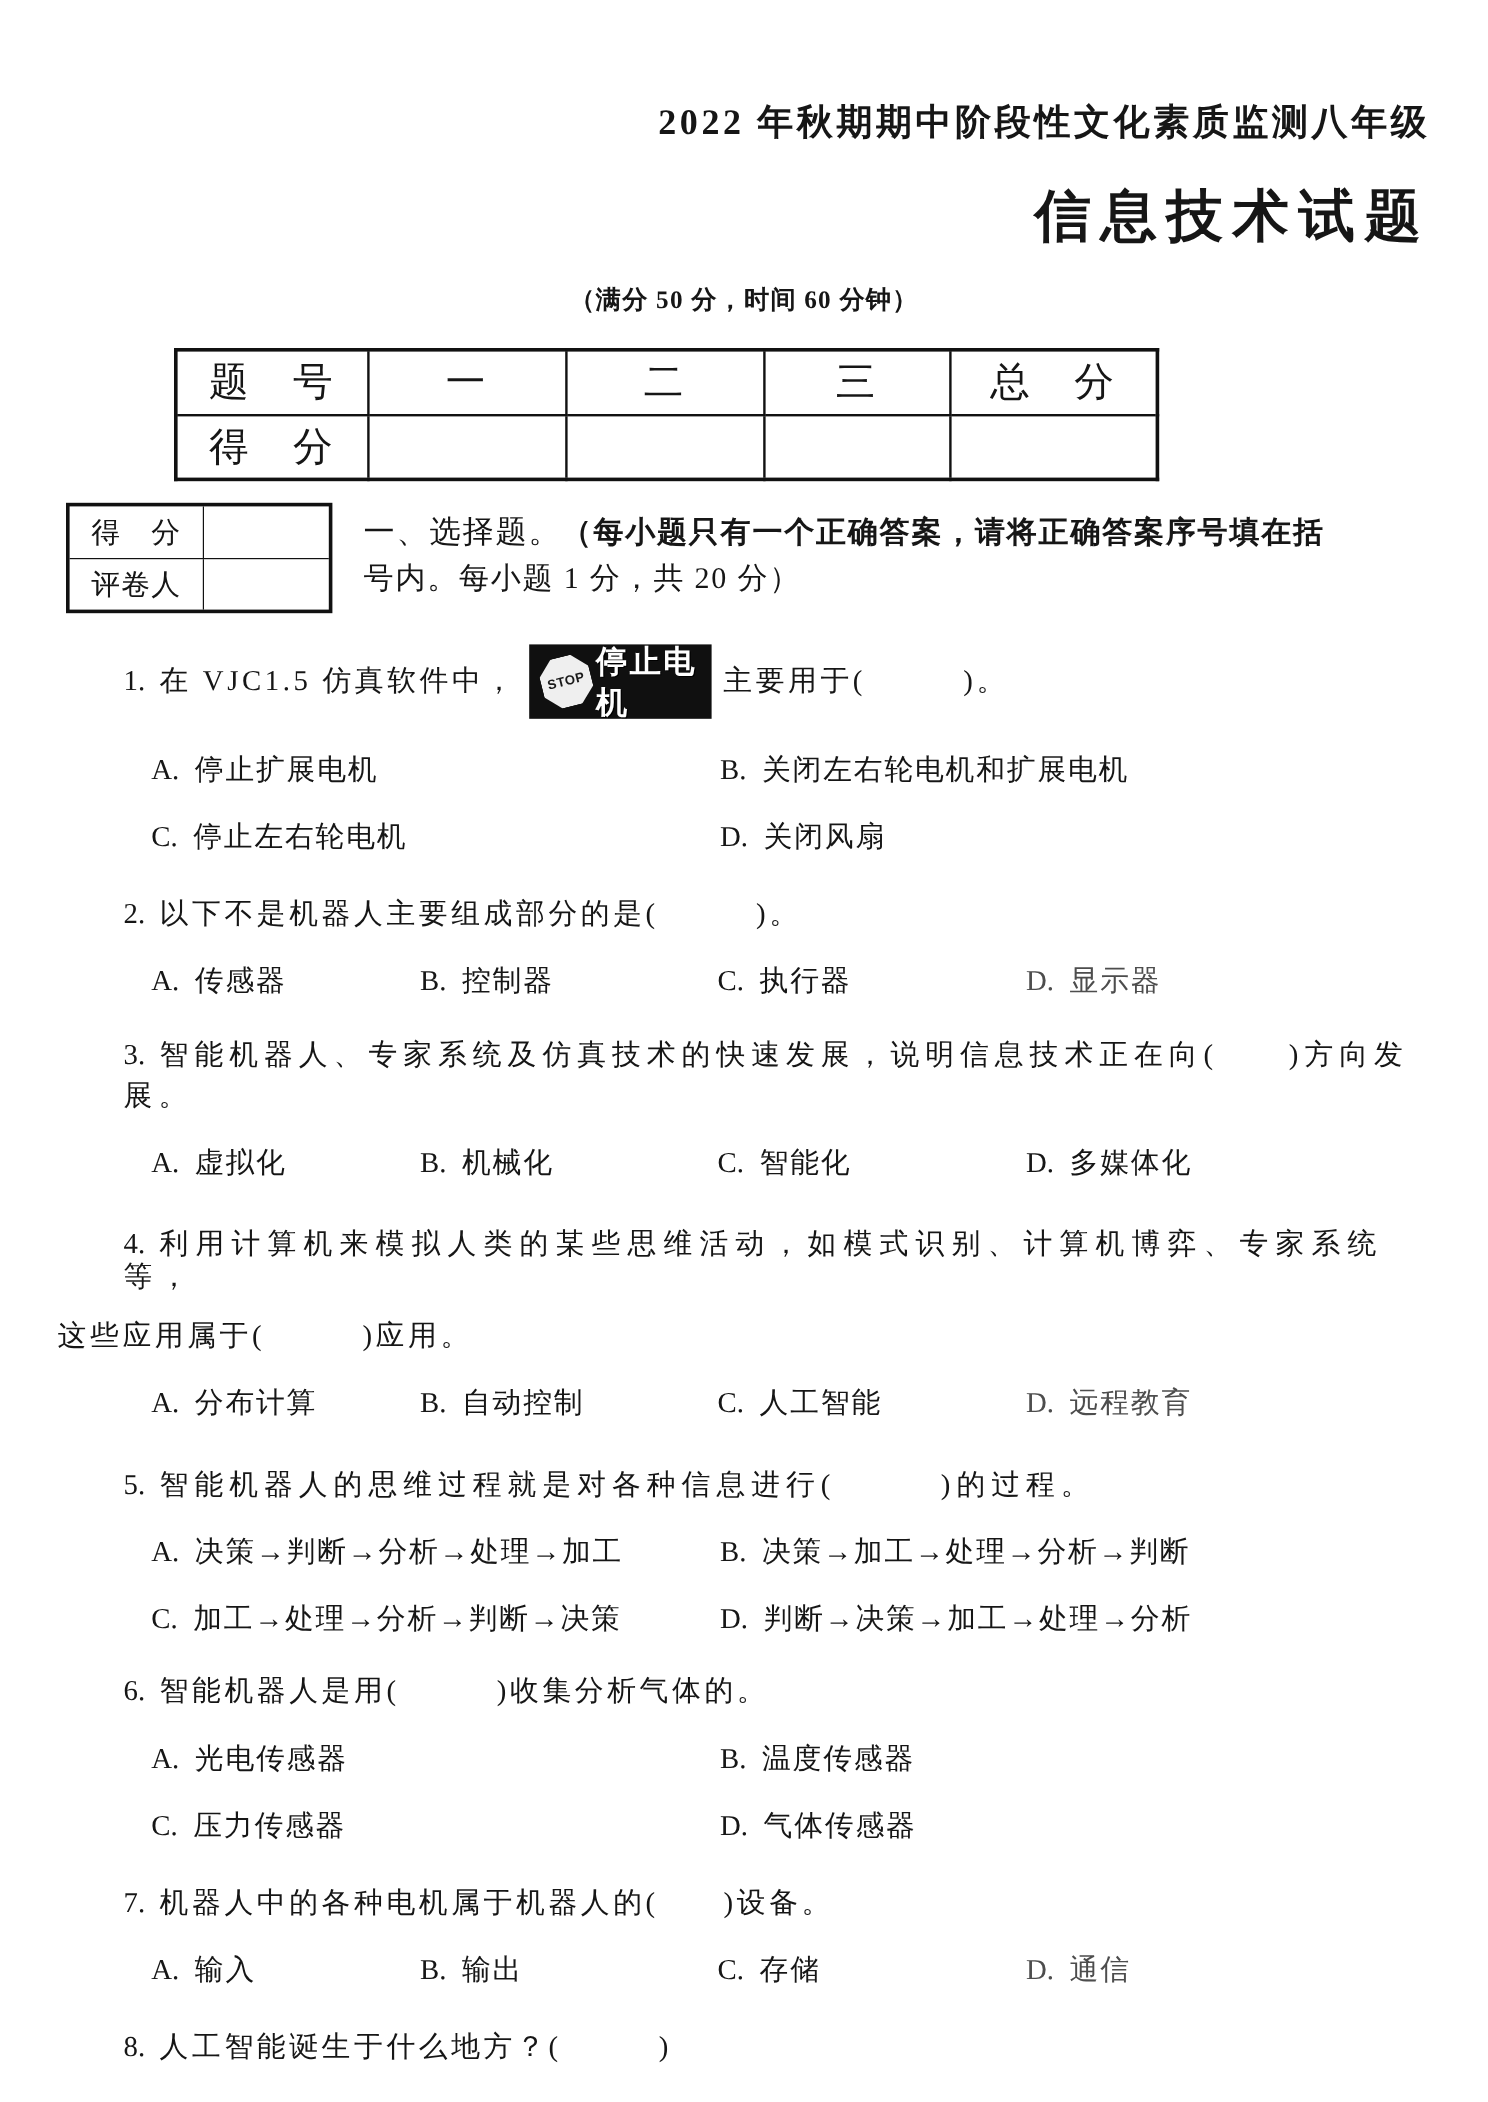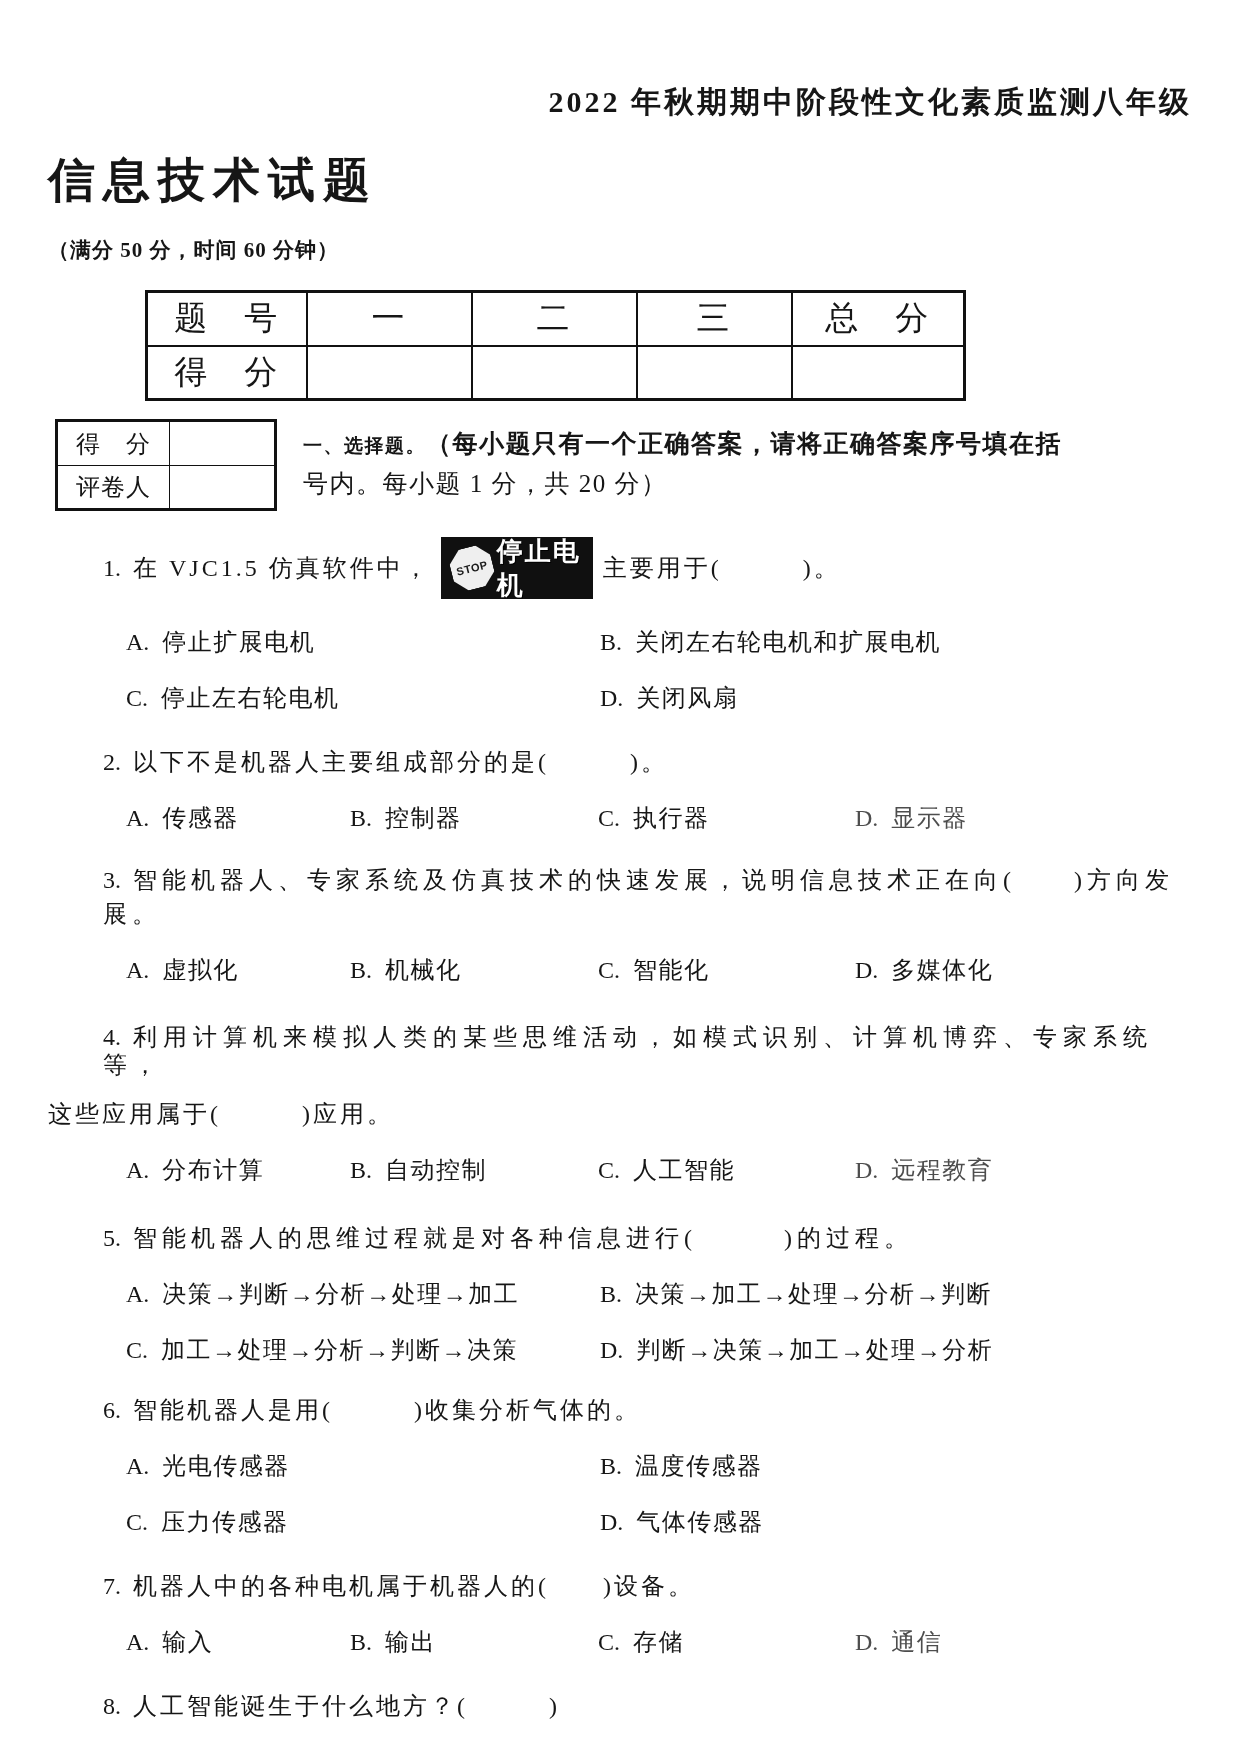--- a/index.html
+++ b/index.html
@@ -14,29 +14,29 @@
 
   
   .exam-session {
     text-align: right;
     font-size: 30px;
     font-weight: bold;
     letter-spacing: 3px;
     margin-top: 22px;
   }
   .exam-title {
-    text-align: left;
+    text-align: right;
     font-size: 47px;
     font-weight: bold;
     letter-spacing: 8px;
     margin-top: 26px;
     font-family: Liberation Sans, sans-serif;
   }
   .exam-subtitle {
-    text-align: left;
+    text-align: center;
     font-size: 21px;
     font-weight: bold;
     letter-spacing: 1px;
     margin-top: 24px;
   }
 
   
   .score-table {
     border-collapse: collapse;
     margin: 26px 0 0 97px;
@@ -61,21 +61,21 @@
   .gb-row { display: flex; height: 43px; }
   .gb-row + .gb-row { border-top: 1.5px solid #111; }
   .gb-label {
     width: 112px; border-right: 1.5px solid #111;
     display: flex; align-items: center; justify-content: center;
     font-size: 24px; letter-spacing: 1px;
   }
   .gb-blank { flex: 1; }
 
   .section-intro { margin-left: 26px; padding-top: 6px; font-size: 25px; line-height: 38px; }
-  .sec-head { font-weight: bold; font-size: 19px; }
+  .sec-head { font-weight: normal; font-size: 26px; }
   .section-intro .line1 { letter-spacing: 1.5px; font-weight: 600; }
   .section-intro .line2 { letter-spacing: 1.5px; font-weight: 400; }
 
   
   .questions { font-size: 24px; }
   .q-stem { padding-left: 55px; letter-spacing: 3px; line-height: 34px; }
   .q-num { margin-right: 12px; letter-spacing: 0; }
 
   .q1-stem { margin-top: 26px; display: flex; align-items: center; }
   .q1-stem .seg { white-space: nowrap; }

